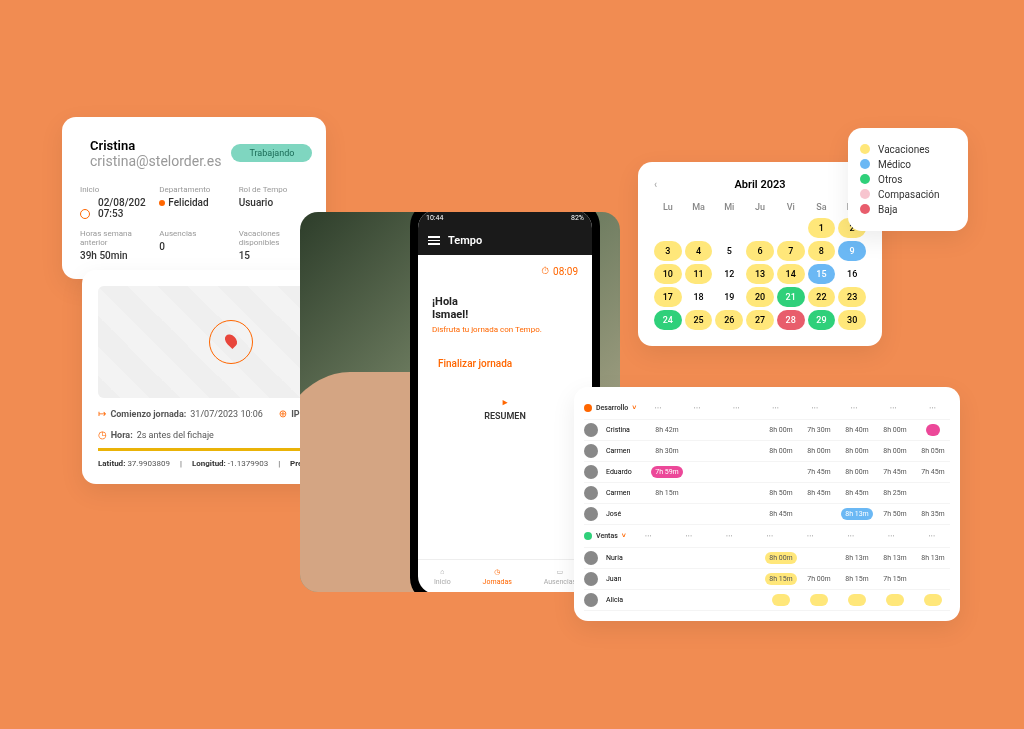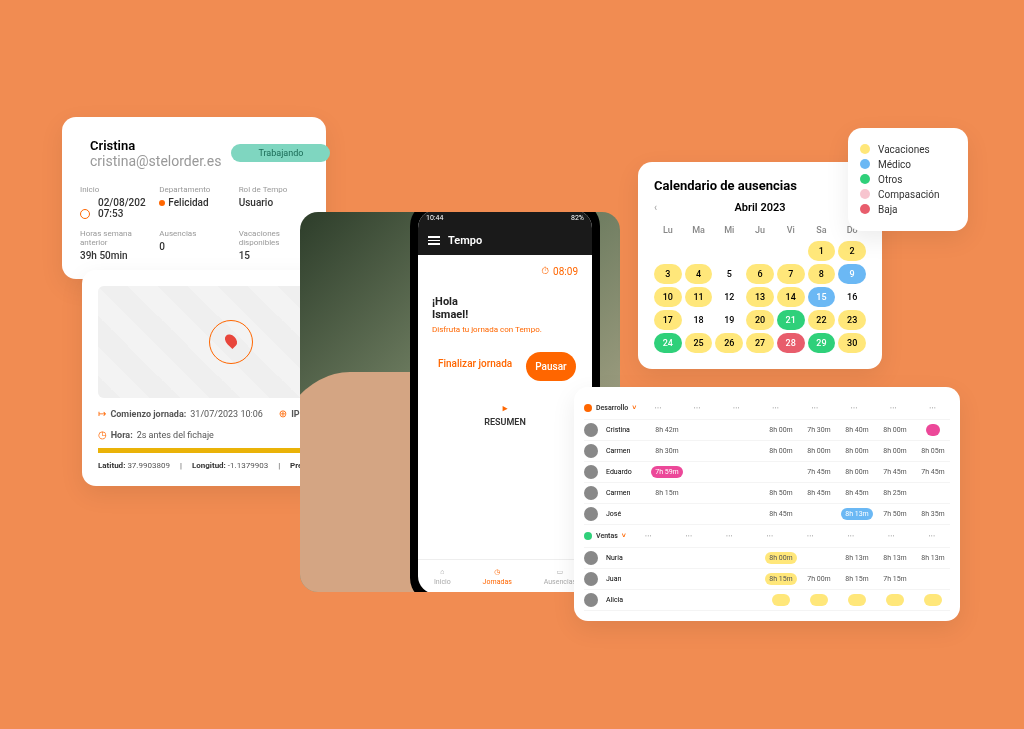--- a/index.html
+++ b/index.html
@@ -4,38 +4,38 @@
 <style>
 *{box-sizing:border-box;margin:0;padding:0;font-family:-apple-system,BlinkMacSystemFont,'Segoe UI',Roboto,sans-serif}
 body{background:#f18c52;width:1024px;height:729px;position:relative;overflow:hidden}
 .card{background:#fff;border-radius:14px;box-shadow:0 8px 24px rgba(0,0,0,.08);position:absolute}
 
 .profile{left:62px;top:117px;width:264px;padding:18px}
 .p-head{display:flex;align-items:center;gap:10px;margin-bottom:14px}
 .avatar{width:36px;height:36px;border-radius:50%;background:#b03a3a}
 .p-name{font-size:13px;font-weight:600}
 .p-mail{font-size:14px;color:#999}
-.badge-work{background:#7fd6c0;color:#1a6b56;font-size:9px;padding:4px 27px;border-radius:10px;margin-left:auto}
+.badge-work{background:#7fd6c0;color:#1a6b56;font-size:9px;padding:4px 18px;border-radius:10px;margin-left:auto}
 .p-grid{display:grid;grid-template-columns:1fr 1fr 1fr;gap:10px}
 .p-cell{font-size:8px;color:#999}
 .p-cell .lbl{margin-bottom:3px}
 .p-cell .val{font-size:10px;color:#333;font-weight:500}
 .p-row2{display:grid;grid-template-columns:1fr 1fr 1fr;gap:10px;margin-top:10px}
 .dot{display:inline-block;width:6px;height:6px;border-radius:50%;margin-right:3px;vertical-align:middle}
 .clk{display:inline-block;width:10px;height:10px;border:1px solid #f60;border-radius:50%;margin-right:4px;vertical-align:middle;position:relative}
 
 .geo{left:82px;top:270px;width:298px;padding:16px}
 .geo h3{font-size:13px;margin-bottom:10px}
 .map{height:112px;background:#f0f0f0;border-radius:6px;position:relative;overflow:hidden}
 .map::before{content:"";position:absolute;inset:0;background:linear-gradient(45deg,#eee 25%,#f6f6f6 25%,#f6f6f6 50%,#eee 50%,#eee 75%,#f6f6f6 75%);background-size:60px 60px;opacity:.5}
 .pin{position:absolute;left:50%;top:50%;transform:translate(-50%,-50%);width:44px;height:44px;border:1px solid #f60;border-radius:50%}
 .pin::after{content:"";position:absolute;left:50%;top:50%;transform:translate(-50%,-60%);width:10px;height:14px;background:#e8463c;border-radius:50% 50% 50% 0;transform:translate(-50%,-60%) rotate(-45deg)}
 .geo-row{display:flex;gap:16px;font-size:9px;color:#555;margin-top:10px;align-items:center}
 .geo-row span{display:flex;align-items:center;gap:4px}
-.geo-row2{display:flex;gap:10px;font-size:8px;color:#555;margin-top:8px;border-top:5px solid #eab308;padding-top:8px}
+.geo-row2{display:flex;gap:10px;font-size:8px;color:#555;margin-top:8px;border-top:3px solid #eab308;padding-top:8px}
 .geo-row2 b{color:#333}
 .ico{color:#f60;font-size:10px}
 
 .phone-wrap{position:absolute;left:300px;top:212px;width:320px;height:380px;border-radius:18px;overflow:hidden;background:linear-gradient(135deg,#2d3d2a 0%,#6b7a5e 40%,#c4b89a 100%)}
 .hand{position:absolute;bottom:-40px;left:-30px;width:200px;height:260px;background:#d4a583;border-radius:40% 10% 10% 40%}
 .phone{position:absolute;left:110px;top:-10px;width:190px;height:400px;background:#000;border-radius:24px;padding:8px}
 .screen{background:#fff;border-radius:18px;height:100%;display:flex;flex-direction:column;overflow:hidden}
 .sbar{background:#1a1a1a;color:#fff;font-size:7px;padding:4px 8px;display:flex;justify-content:space-between}
 .app-hdr{background:#1a1a1a;color:#fff;padding:8px 10px;font-size:11px;font-weight:600;display:flex;align-items:center;gap:8px}
 .ham{display:flex;flex-direction:column;gap:2px}
@@ -177,21 +177,20 @@
       <div class="timer">
           <span>⏱</span>
           <span>08:09</span>
         </div>
       <div class="greet">
         <h2><span>¡Hola</span><br><span>Ismael!</span></h2>
         <p>Disfruta tu jornada con Tempo.</p>
       </div>
       <div class="btns">
         <div class="btn-end">Finalizar jornada</div>
-        <button class="btn-pause">Pausar</button>
       </div>
       <div class="resumen">
         <span style="color:#f60">▸</span>
         <span>RESUMEN</span>
       </div>
       <div class="tab-bar">
         <div>
             <span>⌂</span>
             <span>Inicio</span>
           </div>
@@ -202,21 +201,20 @@
         <div>
             <span>▭</span>
             <span>Ausencias</span>
           </div>
       </div>
     </div>
   </div>
 </div>
 
 <div class="card cal">
-  <h3>Calendario de ausencias</h3>
   <div class="cal-month">
     <span class="arr">‹</span>
     <span>Abril 2023</span>
     <span class="arr">›</span>
   </div>
   <div class="cal-grid" id="cal-grid">
       <div class="cal-head">Lu</div>
       <div class="cal-head">Ma</div>
       <div class="cal-head">Mi</div>
       <div class="cal-head">Ju</div>

